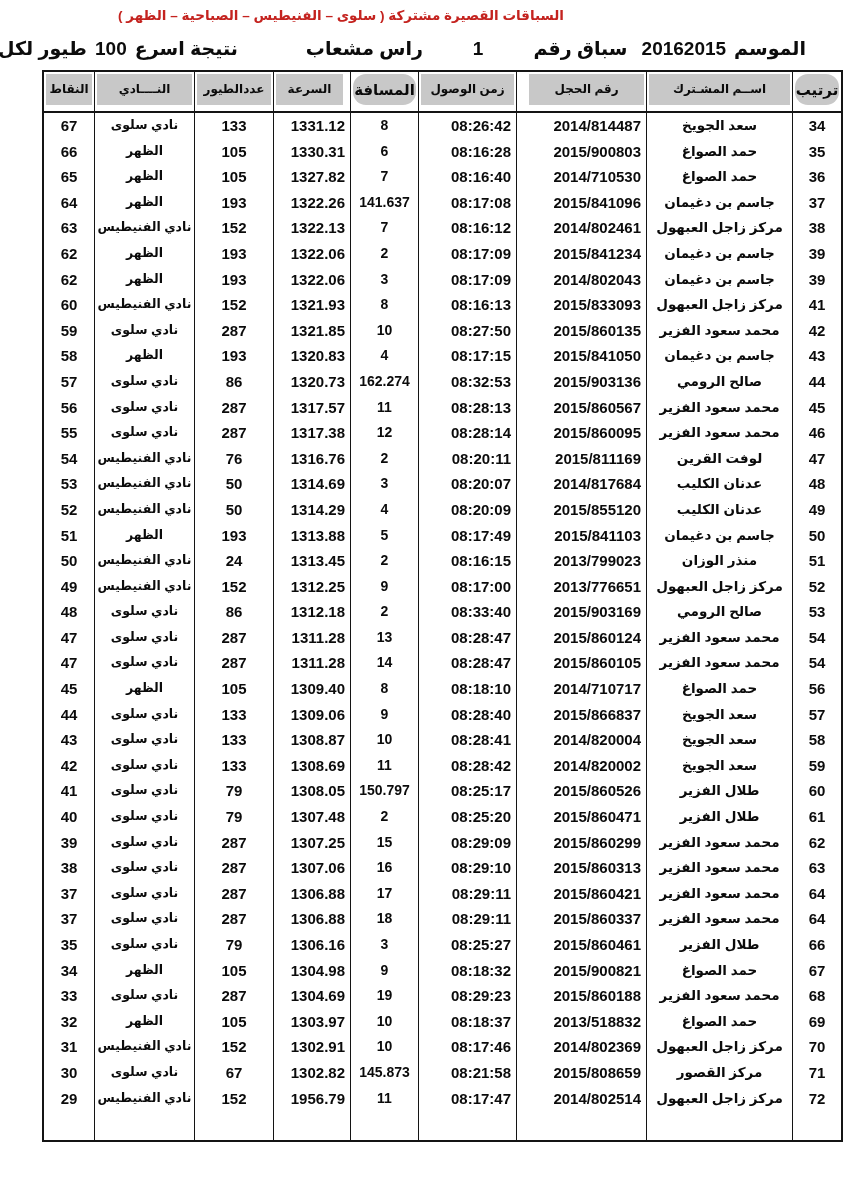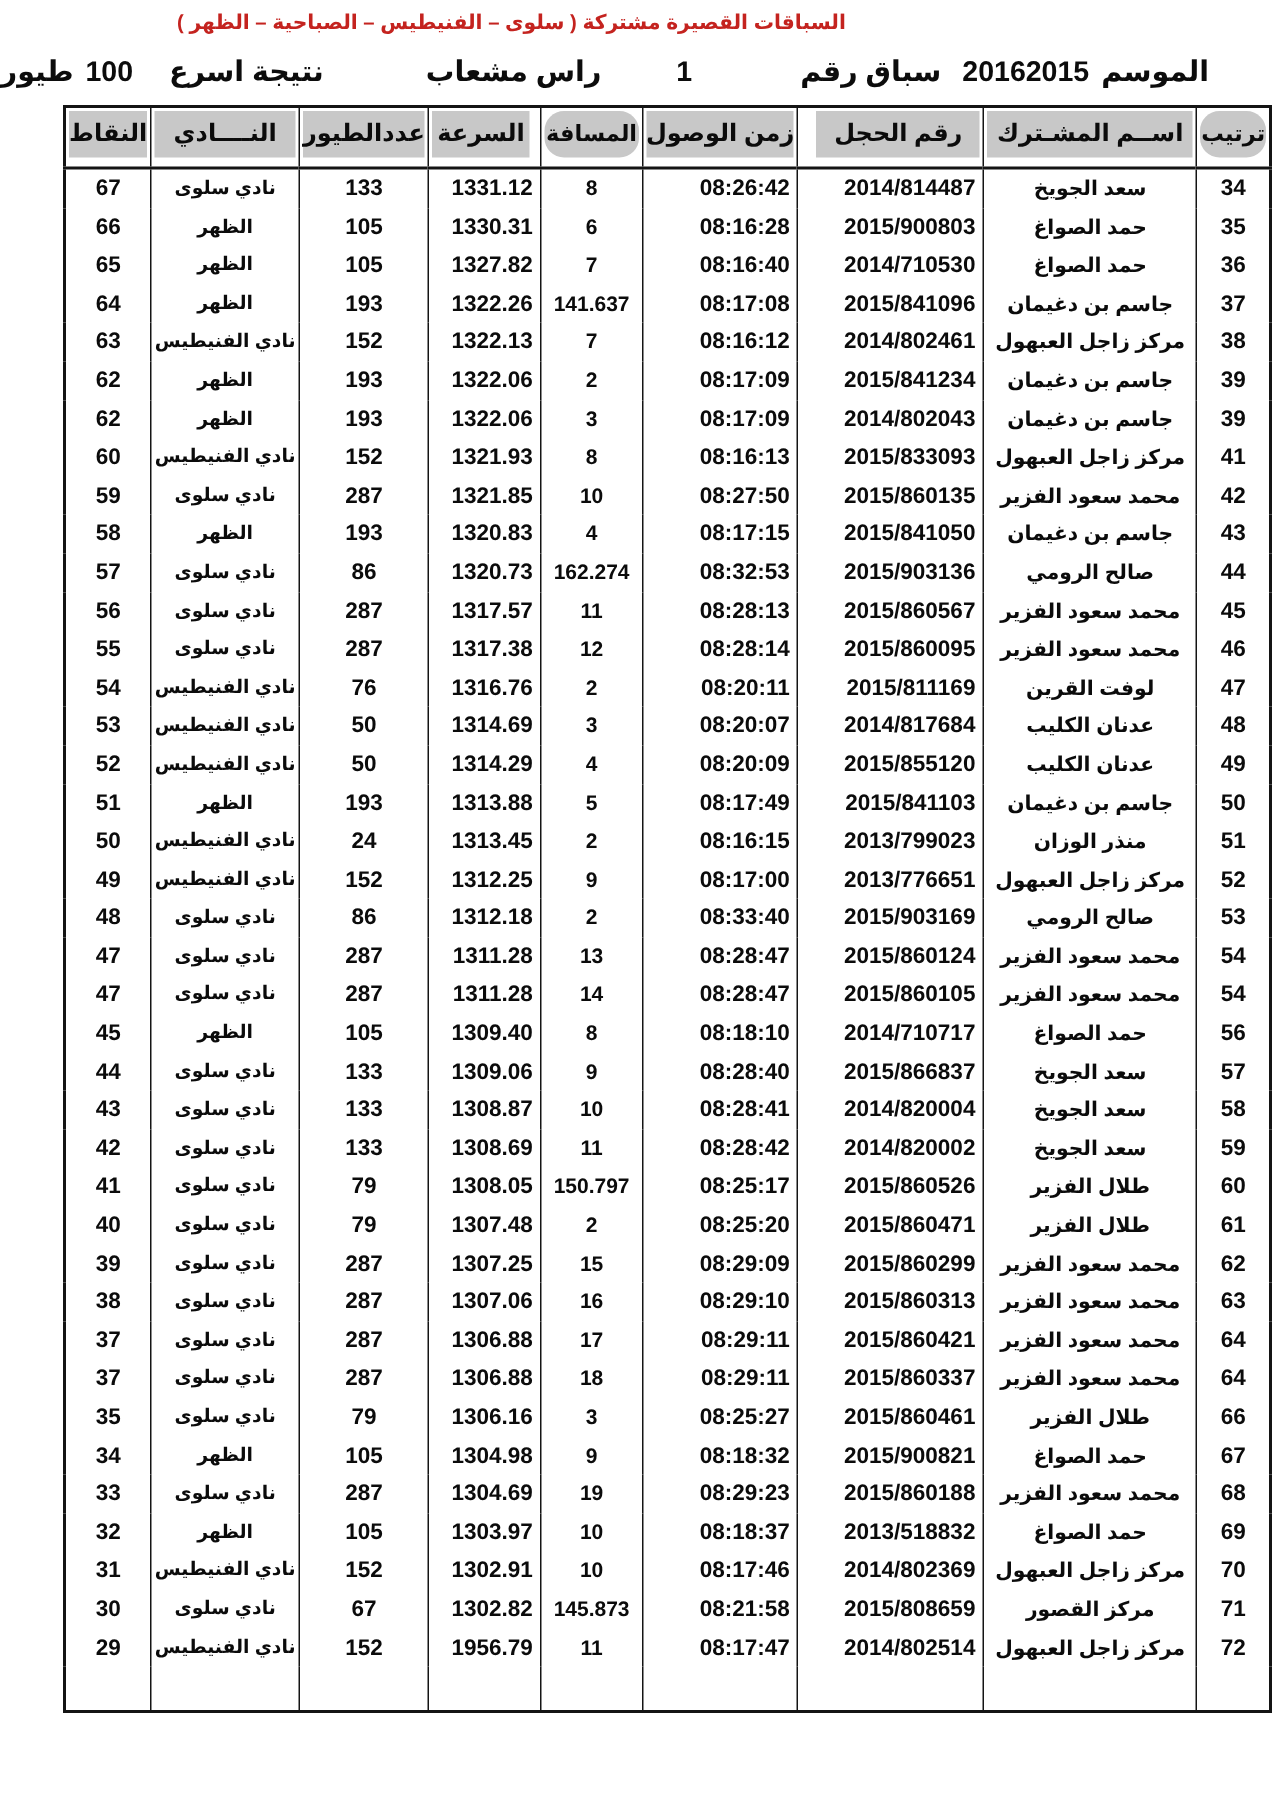--- a/index.html
+++ b/index.html
@@ -16,24 +16,24 @@
     direction:rtl;
   }
   .race-info{
     position:absolute;top:37px;left:42px;width:764px;height:26px;
     direction:rtl;display:flex;align-items:baseline;
     font-size:19px;font-weight:bold;color:#0c0c0c;white-space:nowrap;
   }
   .race-info span{display:inline-block;}
   .gap-a{margin-left:8px;}   
   .gap-b{margin-left:14px;}  
-  .gap-c{margin-left:72px;}  
+  .gap-c{margin-left:50px;}  
   .gap-d{margin-left:50px;}  
   .gap-e{margin-left:68px;}  
-  .gap-f{margin-left:24px;text-align:right;}  
+  .gap-f{margin-left:8px;text-align:right;}  
   .gap-g{margin-left:8px;text-align:right;}   
   .gap-h{margin-left:8px;}  
 
   .table-wrap{position:absolute;top:70px;left:42px;}
   table{
     border-collapse:collapse;table-layout:fixed;direction:rtl;
     border:2.5px solid var(--line-black,#141414);
   }
   th,td{
     border-left:1.5px solid var(--line-black,#141414);
@@ -56,21 +56,21 @@
   .col-rank    {width:48px;text-align:center;}
   .col-name    {width:145px;text-align:center;font-size:13.5px !important;}
   .col-ring    {width:114px;text-align:right;padding-left:10px;margin-left:36px;}
   .col-arrival {width:92px;text-align:right;}
   .col-distance{width:67px;text-align:center;font-size:14px !important;}
   .col-speed   {width:71px;text-align:right;padding-right:5px !important;margin-left:32px;}
   .col-pigeons {width:78px;text-align:center;}
   .col-club    {width:99px;text-align:center;font-size:12.5px !important;}
   .col-points  {width:50px;text-align:center;}
   td.col-ring,td.col-arrival{padding-right:5px;}
-  th .hbox{font-size:16px;}
+  th .hbox{font-size:12px;}
   th.col-distance .hbox,th.col-rank .hbox{font-size:15px;border-radius:13px;}
 </style>
 </head>
 <body>
 
 <div class="page-title">السباقات القصيرة  مشتركة ( سلوى – الفنيطيس – الصباحية – الظهر )</div>
 
 <div class="race-info">
   <span class="gap-a">الموسم</span>
   <span class="gap-b">20162015</span>

